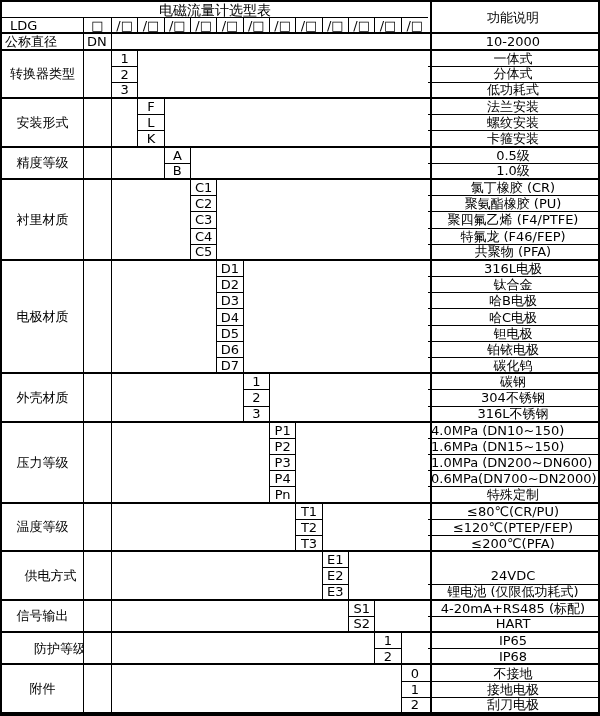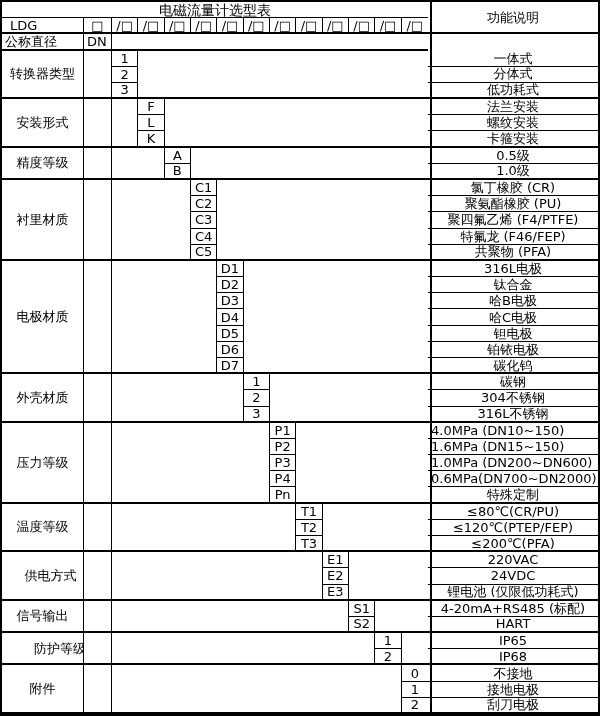--- a/index.html
+++ b/index.html
@@ -51,20 +51,21 @@
 
   <div class="c nr title" style="grid-column:1/15; grid-row:1;">电磁流量计选型表</div>
   <div class="c nr t2" style="grid-column:15; grid-row:1/3;">功能说明</div>
 
   <div class="c t2 al pad8" style="grid-column:1; grid-row:2;">LDG</div>
   <div class="c t2" style="grid-column:2; grid-row:2;">□</div>
 
   <div class="c t2 al" style="grid-column:1; grid-row:3;">公称直径</div>
   <div class="c t2 al" style="grid-column:2; grid-row:3;">DN</div>
   <div class="c t2 nr" style="grid-column:3/15; grid-row:3;"></div>
+  <div class="c t2 nr" style="grid-column:15; grid-row:3;">10-2000</div>
 <div class="c t2" style="grid-area: 2 / 3;">/□</div>
     <div class="c t2" style="grid-area: 2 / 4;">/□</div>
     <div class="c t2" style="grid-area: 2 / 5;">/□</div>
     <div class="c t2" style="grid-area: 2 / 6;">/□</div>
     <div class="c t2" style="grid-area: 2 / 7;">/□</div>
     <div class="c t2" style="grid-area: 2 / 8;">/□</div>
     <div class="c t2" style="grid-area: 2 / 9;">/□</div>
     <div class="c t2" style="grid-area: 2 / 10;">/□</div>
     <div class="c t2" style="grid-area: 2 / 11;">/□</div>
     <div class="c t2" style="grid-area: 2 / 12;">/□</div>
@@ -163,21 +164,20 @@
     <div class="c nr" style="grid-area: 32 / 15;">≤80℃(CR/PU)</div>
     <div class="c nr" style="grid-area: 33 / 15;">≤120℃(PTEP/FEP)</div>
     <div class="c nr t2" style="grid-area: 34 / 15;">≤200℃(PFA)</div>
     <div class="c t2" style="grid-area: 35 / 1 / span 3; padding-left: 16px;">供电方式</div>
     <div class="c t2" style="grid-area: 35 / 2 / span 3;"></div>
     <div class="c t2" style="grid-area: 35 / 3 / span 3 / 11;"></div>
     <div class="c" style="grid-area: 35 / 11;">E1</div>
     <div class="c" style="grid-area: 36 / 11;">E2</div>
     <div class="c t2" style="grid-area: 37 / 11;">E3</div>
     <div class="c t2 nr" style="grid-area: 35 / 12 / span 3 / 15;"></div>
-    <div class="c nr" style="grid-area: 35 / 15;">220VAC</div>
     <div class="c nr" style="grid-area: 36 / 15;">24VDC</div>
     <div class="c nr t2" style="grid-area: 37 / 15;">锂电池 (仅限低功耗式)</div>
     <div class="c t2" style="grid-area: 38 / 1 / span 2;">信号输出</div>
     <div class="c t2" style="grid-area: 38 / 2 / span 2;"></div>
     <div class="c t2" style="grid-area: 38 / 3 / span 2 / 12;"></div>
     <div class="c" style="grid-area: 38 / 12;">S1</div>
     <div class="c t2" style="grid-area: 39 / 12;">S2</div>
     <div class="c t2 nr" style="grid-area: 38 / 13 / span 2 / 15;"></div>
     <div class="c nr" style="grid-area: 38 / 15;">4-20mA+RS485 (标配)</div>
     <div class="c nr t2" style="grid-area: 39 / 15;">HART</div>

